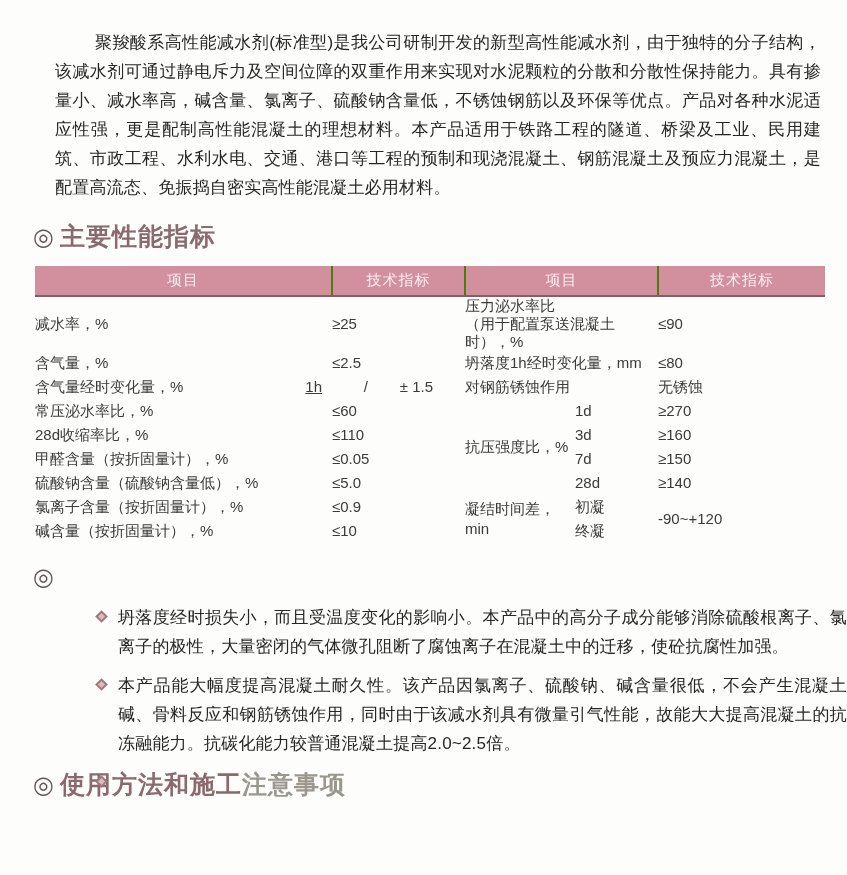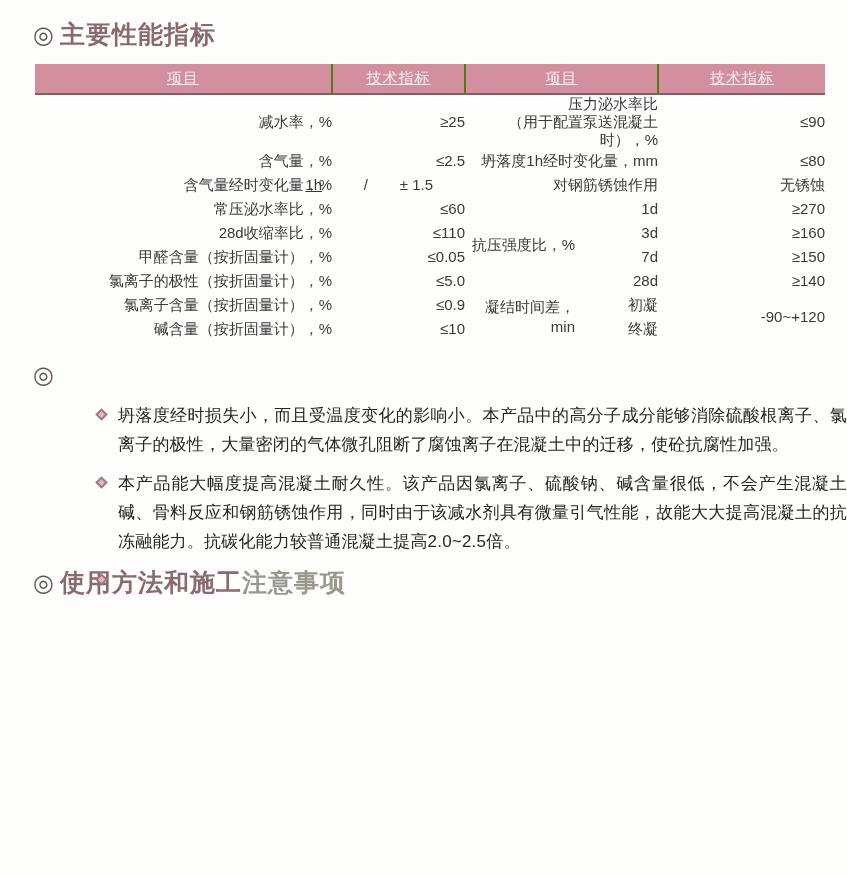--- a/index.html
+++ b/index.html
@@ -31,25 +31,24 @@
   
   table.perf{
     margin:13px 0 0 35px;width:790px;
     border-collapse:collapse;table-layout:fixed;
     font-size:15px;color:#3a3a3a;
   }
   table.perf th{
     background:#d28f9e;color:#f8eef1;font-weight:normal;
     height:27px;font-size:15px;letter-spacing:1px;
     border-bottom:2px solid #8d5a64;
-    text-decoration:underline;
   }
   table.perf th + th{border-left:2px solid #4d7c0f;}
   table.perf td{
-    text-align:right;height:24px;padding:0;line-height:20px;
+    text-align:left;height:24px;padding:0;line-height:20px;
     vertical-align:middle;
   }
   table.perf tr.tall td{height:44px;}
   td.item-l{padding-right:30px;}
   td.rel{position:relative;}
   .sub-1h{position:absolute;right:10px;top:50%;transform:translateY(-50%);text-decoration:underline;}
   td.split{padding:0;}
   td.split .splitwrap{display:flex;justify-content:space-evenly;align-items:center;}
   .two-line{line-height:18px;}
 
@@ -67,20 +66,21 @@
   .diamond::after{
     content:"";position:absolute;left:2px;top:2px;width:5px;height:5px;
     background:#d9bcbe;
   }
 </style>
 </head>
 <body>
 
 <div class="page">
 
+  <p class="intro">聚羧酸系高性能减水剂(标准型)是我公司研制开发的新型高性能减水剂，由于独特的分子结构，该减水剂可通过静电斥力及空间位障的双重作用来实现对水泥颗粒的分散和分散性保持能力。具有掺量小、减水率高，碱含量、氯离子、硫酸钠含量低，不锈蚀钢筋以及环保等优点。产品对各种水泥适应性强，更是配制高性能混凝土的理想材料。本产品适用于铁路工程的隧道、桥梁及工业、民用建筑、市政工程、水利水电、交通、港口等工程的预制和现浇混凝土、钢筋混凝土及预应力混凝土，是配置高流态、免振捣自密实高性能混凝土必用材料。</p>
 
   <h2 class="sec-h">
     <span class="marker">◎</span>
     <span>主要性能指标</span>
   </h2>
 
   <table class="perf">
     <colgroup>
       <col style="width:297px">
         <col style="width:133px">
@@ -139,21 +139,21 @@
         <td>3d</td>
         <td>≥160</td>
       </tr>
       <tr>
         <td class="item-l">甲醛含量（按折固量计），%</td>
         <td>≤0.05</td>
         <td>7d</td>
         <td>≥150</td>
       </tr>
       <tr>
-        <td class="item-l">氯离子的极性（按折固量计），%</td>
+        <td class="item-l">硫酸钠含量（硫酸钠含量低），%</td>
         <td>≤5.0</td>
         <td>28d</td>
         <td>≥140</td>
       </tr>
       <tr>
         <td class="item-l">氯离子含量（按折固量计），%</td>
         <td>≤0.9</td>
         <td rowspan="2">凝结时间差，min</td>
         <td>初凝</td>
         <td rowspan="2">-90~+120</td>

